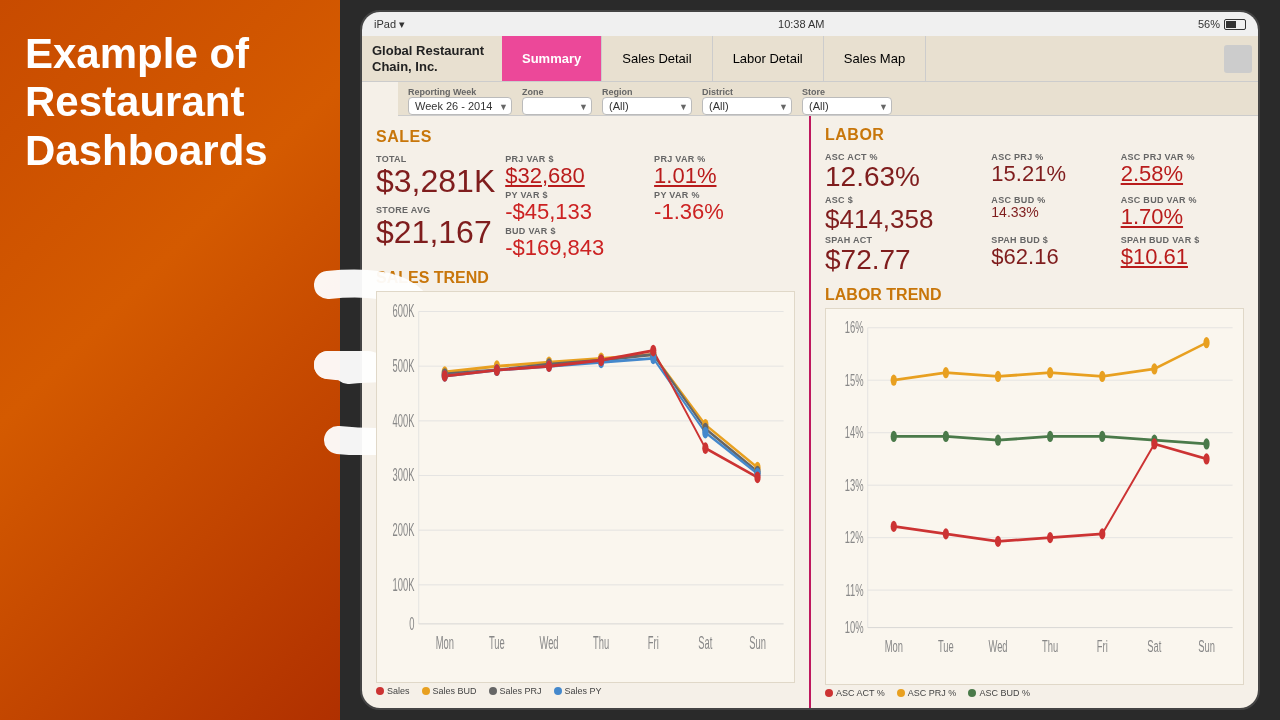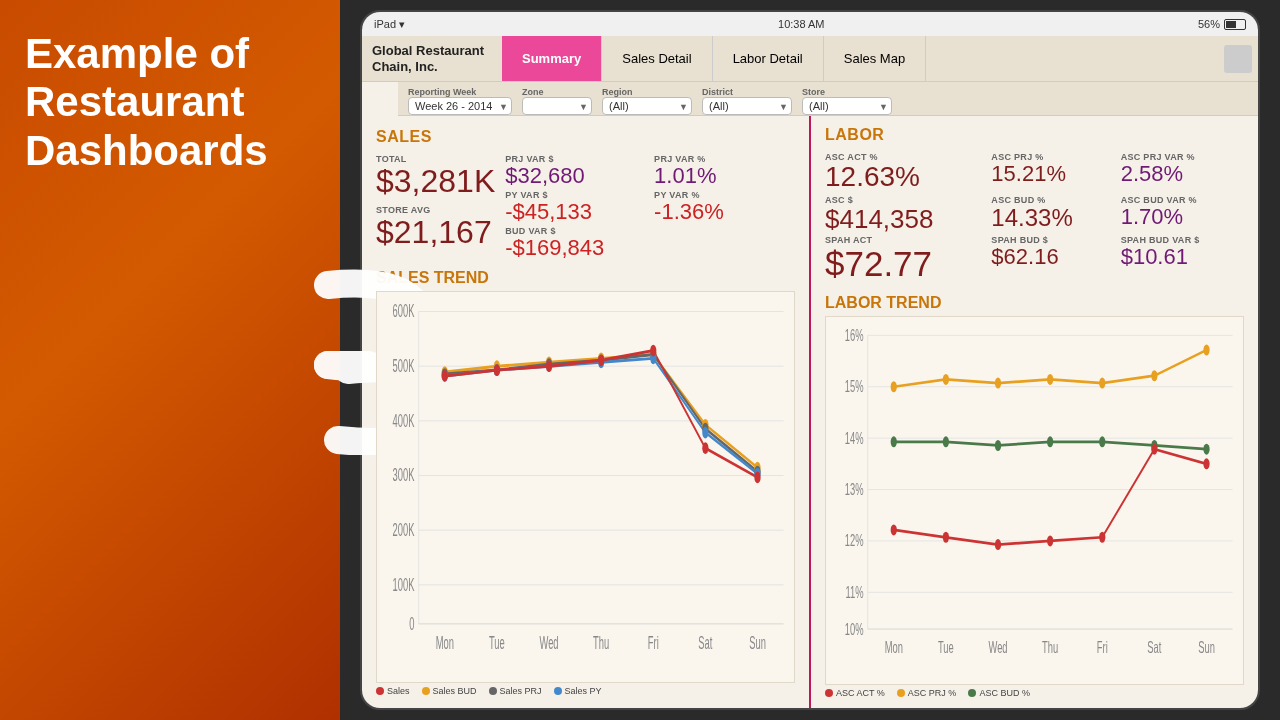--- a/index.html
+++ b/index.html
@@ -198,21 +198,21 @@
       color: #666;
       letter-spacing: 0.3px;
     }
     .metric-value {
       font-size: 28px;
       font-weight: 300;
       color: #7f1d1d;
       line-height: 1.1;
     }
     .metric-value.large { font-size: 32px; }
-    .metric-value.green { color: #701a75; font-size: 22px; font-weight: 400; }
+    .metric-value.green { color: #b91c1c; font-size: 22px; font-weight: 400; text-decoration: underline; }
     .metric-value.red { color: #cc2222; font-size: 22px; font-weight: 400; }
 
     
     .chart-area {
       flex: 1;
       display: flex;
       flex-direction: column;
       margin-top: 4px;
     }
     .chart-title {
@@ -489,29 +489,29 @@
             <div>
               <div class="metric-label">ASC PRJ VAR %</div>
               <div class="metric-value green">2.58%</div>
             </div>
             <div>
               <div class="metric-label">ASC $</div>
               <div class="metric-value" style="font-size:26px; font-weight:300;">$414,358</div>
             </div>
             <div>
               <div class="metric-label">ASC BUD %</div>
-              <div class="metric-value" style="font-size:24px; font-weight:300;">14.33%</div>
+              <div class="metric-value" style="font-size:14px; font-weight:300;">14.33%</div>
             </div>
             <div>
               <div class="metric-label">ASC BUD VAR %</div>
               <div class="metric-value green">1.70%</div>
             </div>
             <div>
               <div class="metric-label">SPAH ACT</div>
-              <div class="metric-value" style="font-size:35px; font-weight:300;">$72.77</div>
+              <div class="metric-value" style="font-size:28px; font-weight:300;">$72.77</div>
             </div>
             <div>
               <div class="metric-label">SPAH BUD $</div>
               <div class="metric-value" style="font-size:22px; font-weight:300;">$62.16</div>
             </div>
             <div>
               <div class="metric-label">SPAH BUD VAR $</div>
               <div class="metric-value green">$10.61</div>
             </div>
           </div>

